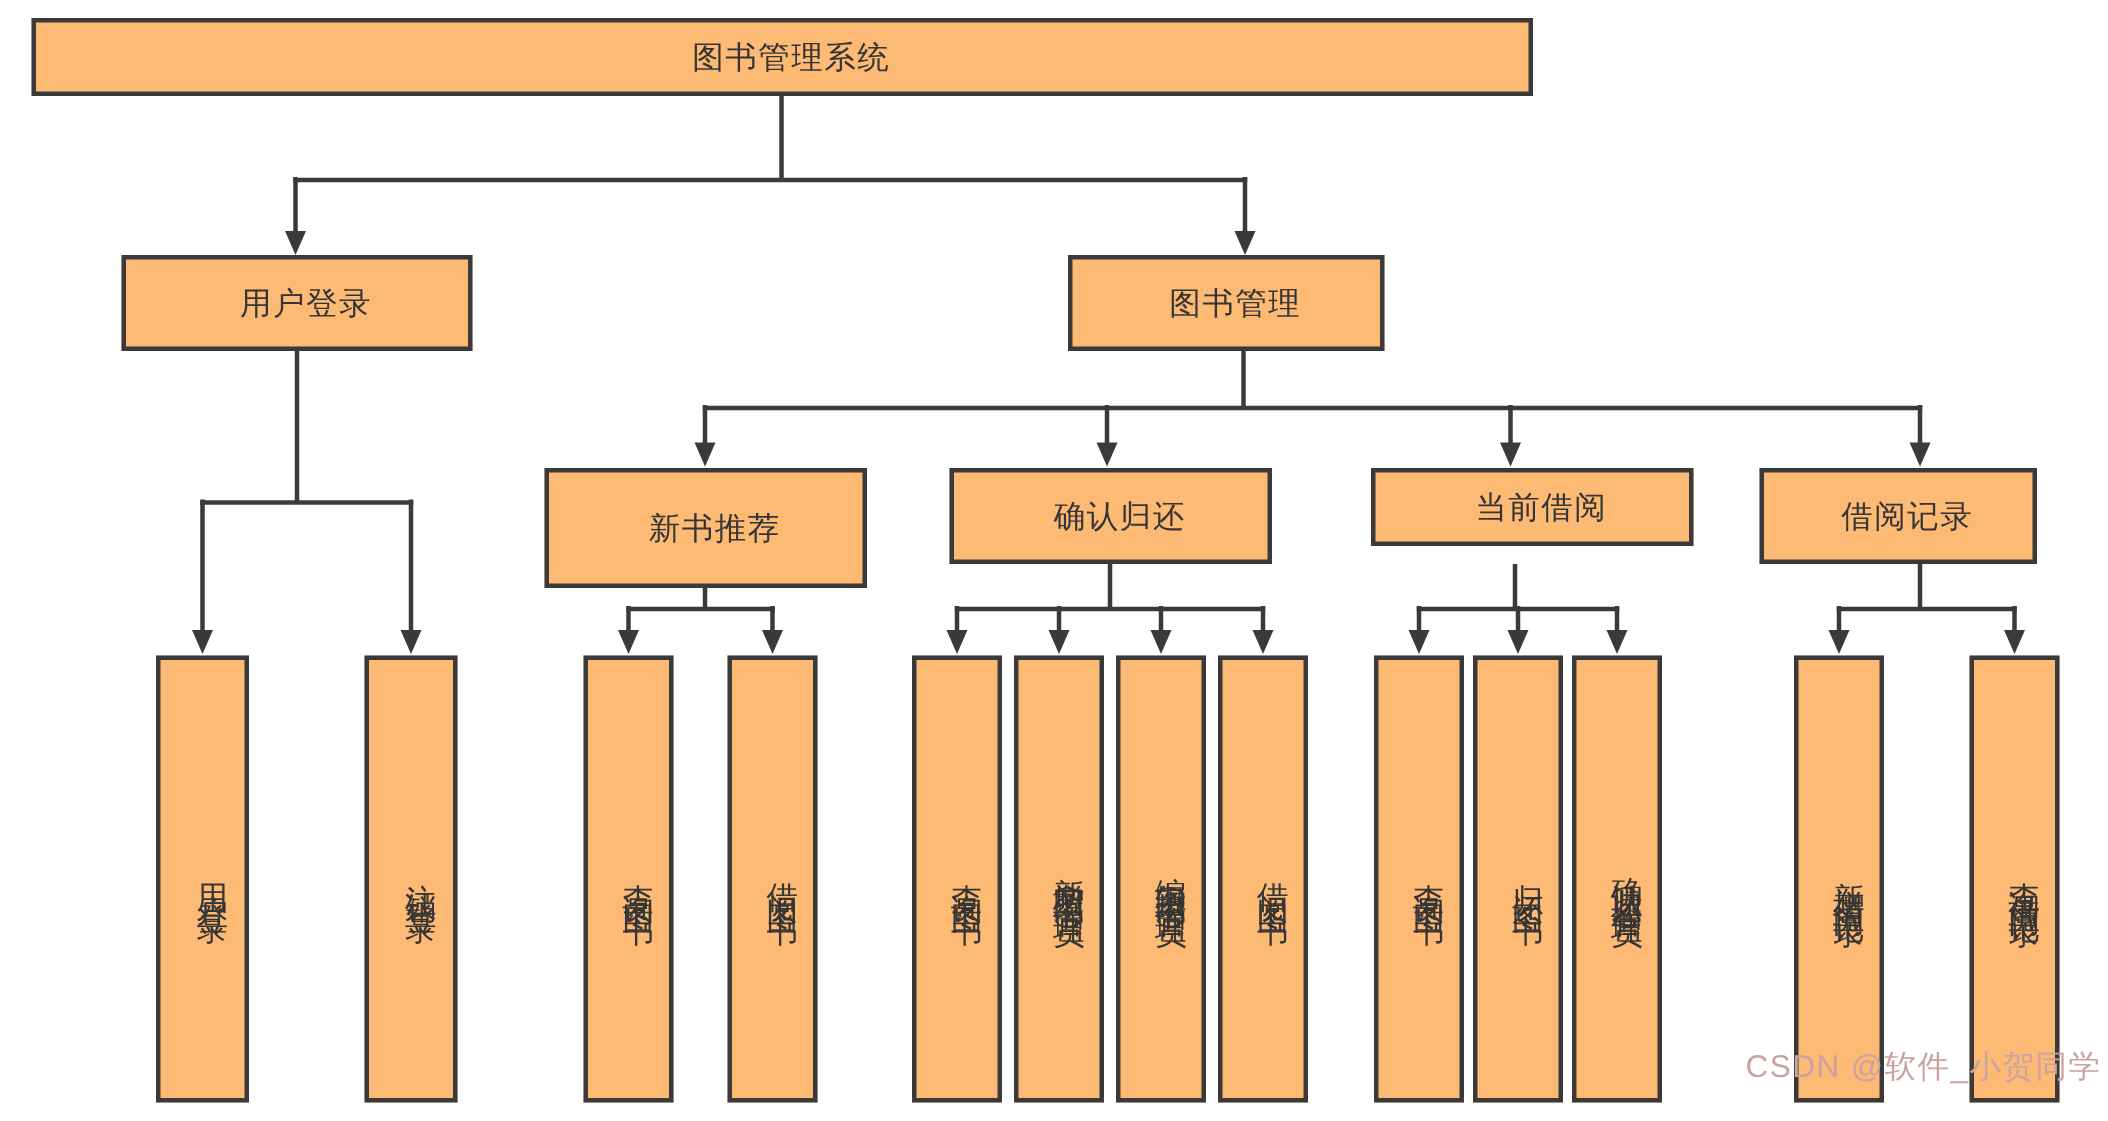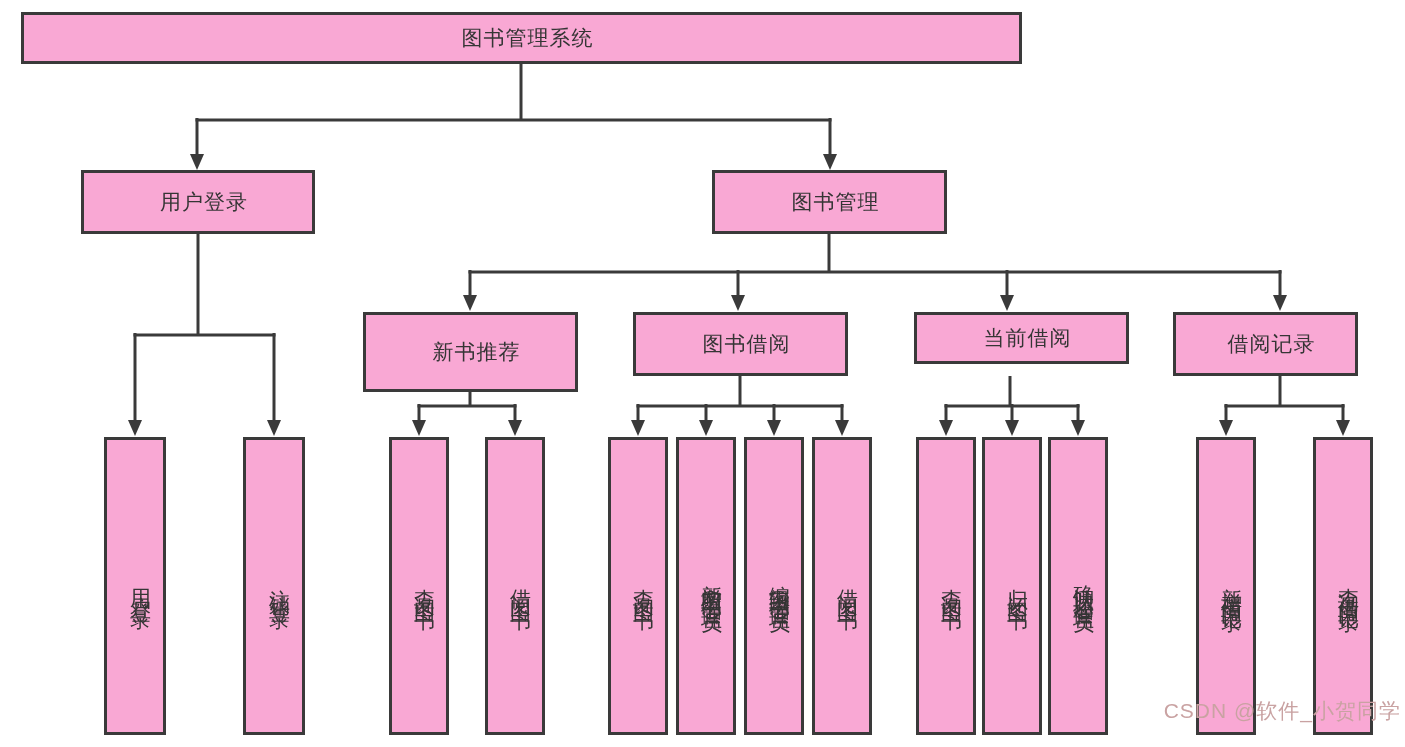--- a/index.html
+++ b/index.html
@@ -13,21 +13,21 @@
     position:relative;
     width:1405px;height:747px;
     background:var(--bg);
     font-family:"Liberation Sans","DejaVu Sans",sans-serif;
     overflow:hidden;
   }
   .connectors{position:absolute;left:0;top:0;width:1405px;height:747px;}
   .node{
     position:absolute;
     box-sizing:border-box;
-    background:#f9a8d4;
+    background:#fdba74;
     border:3px solid var(--line);
     display:flex;
     align-items:center;
     justify-content:center;
     color:var(--text);
     font-size:21px;
     letter-spacing:1px;
     text-align:center;
     padding-left:12px;
   }
@@ -120,24 +120,24 @@
       <path d="M1005 420 H1019 L1012 436 Z"></path>
       <path d="M1071 420 H1085 L1078 436 Z"></path>
       <path d="M1219 420 H1233 L1226 436 Z"></path>
       <path d="M1336 420 H1350 L1343 436 Z"></path>
     </g>
   </svg>
 
   <div class="node" style="left:21px;top:12px;width:1001px;height:52px;">图书管理系统</div>
 
   <div class="node" style="left:81px;top:170px;width:234px;height:64px;">用户登录</div>
-  <div class="node" style="left:712px;top:170px;width:235px;height:64px;">图书管理</div>
+  <div class="node" style="left:712px;top:170px;width:211px;height:64px;">图书管理</div>
 
   <div class="node" style="left:363px;top:312px;width:215px;height:80px;">新书推荐</div>
-  <div class="node" style="left:633px;top:312px;width:215px;height:64px;">图书借阅</div>
+  <div class="node" style="left:633px;top:312px;width:215px;height:64px;">确认归还</div>
   <div class="node" style="left:914px;top:312px;width:215px;height:52px;">当前借阅</div>
   <div class="node" style="left:1173px;top:312px;width:185px;height:64px;">借阅记录</div>
 
   <div class="node leaf" style="left:104px;top:437px;width:62px;height:298px;">用户登录</div>
   <div class="node leaf" style="left:243px;top:437px;width:62px;height:298px;">注销登录</div>
 
   <div class="node leaf" style="left:389px;top:437px;width:60px;height:298px;">查询图书</div>
   <div class="node leaf" style="left:485px;top:437px;width:60px;height:298px;">借阅图书</div>
 
   <div class="node leaf" style="left:608px;top:437px;width:60px;height:298px;">查询图书</div>

